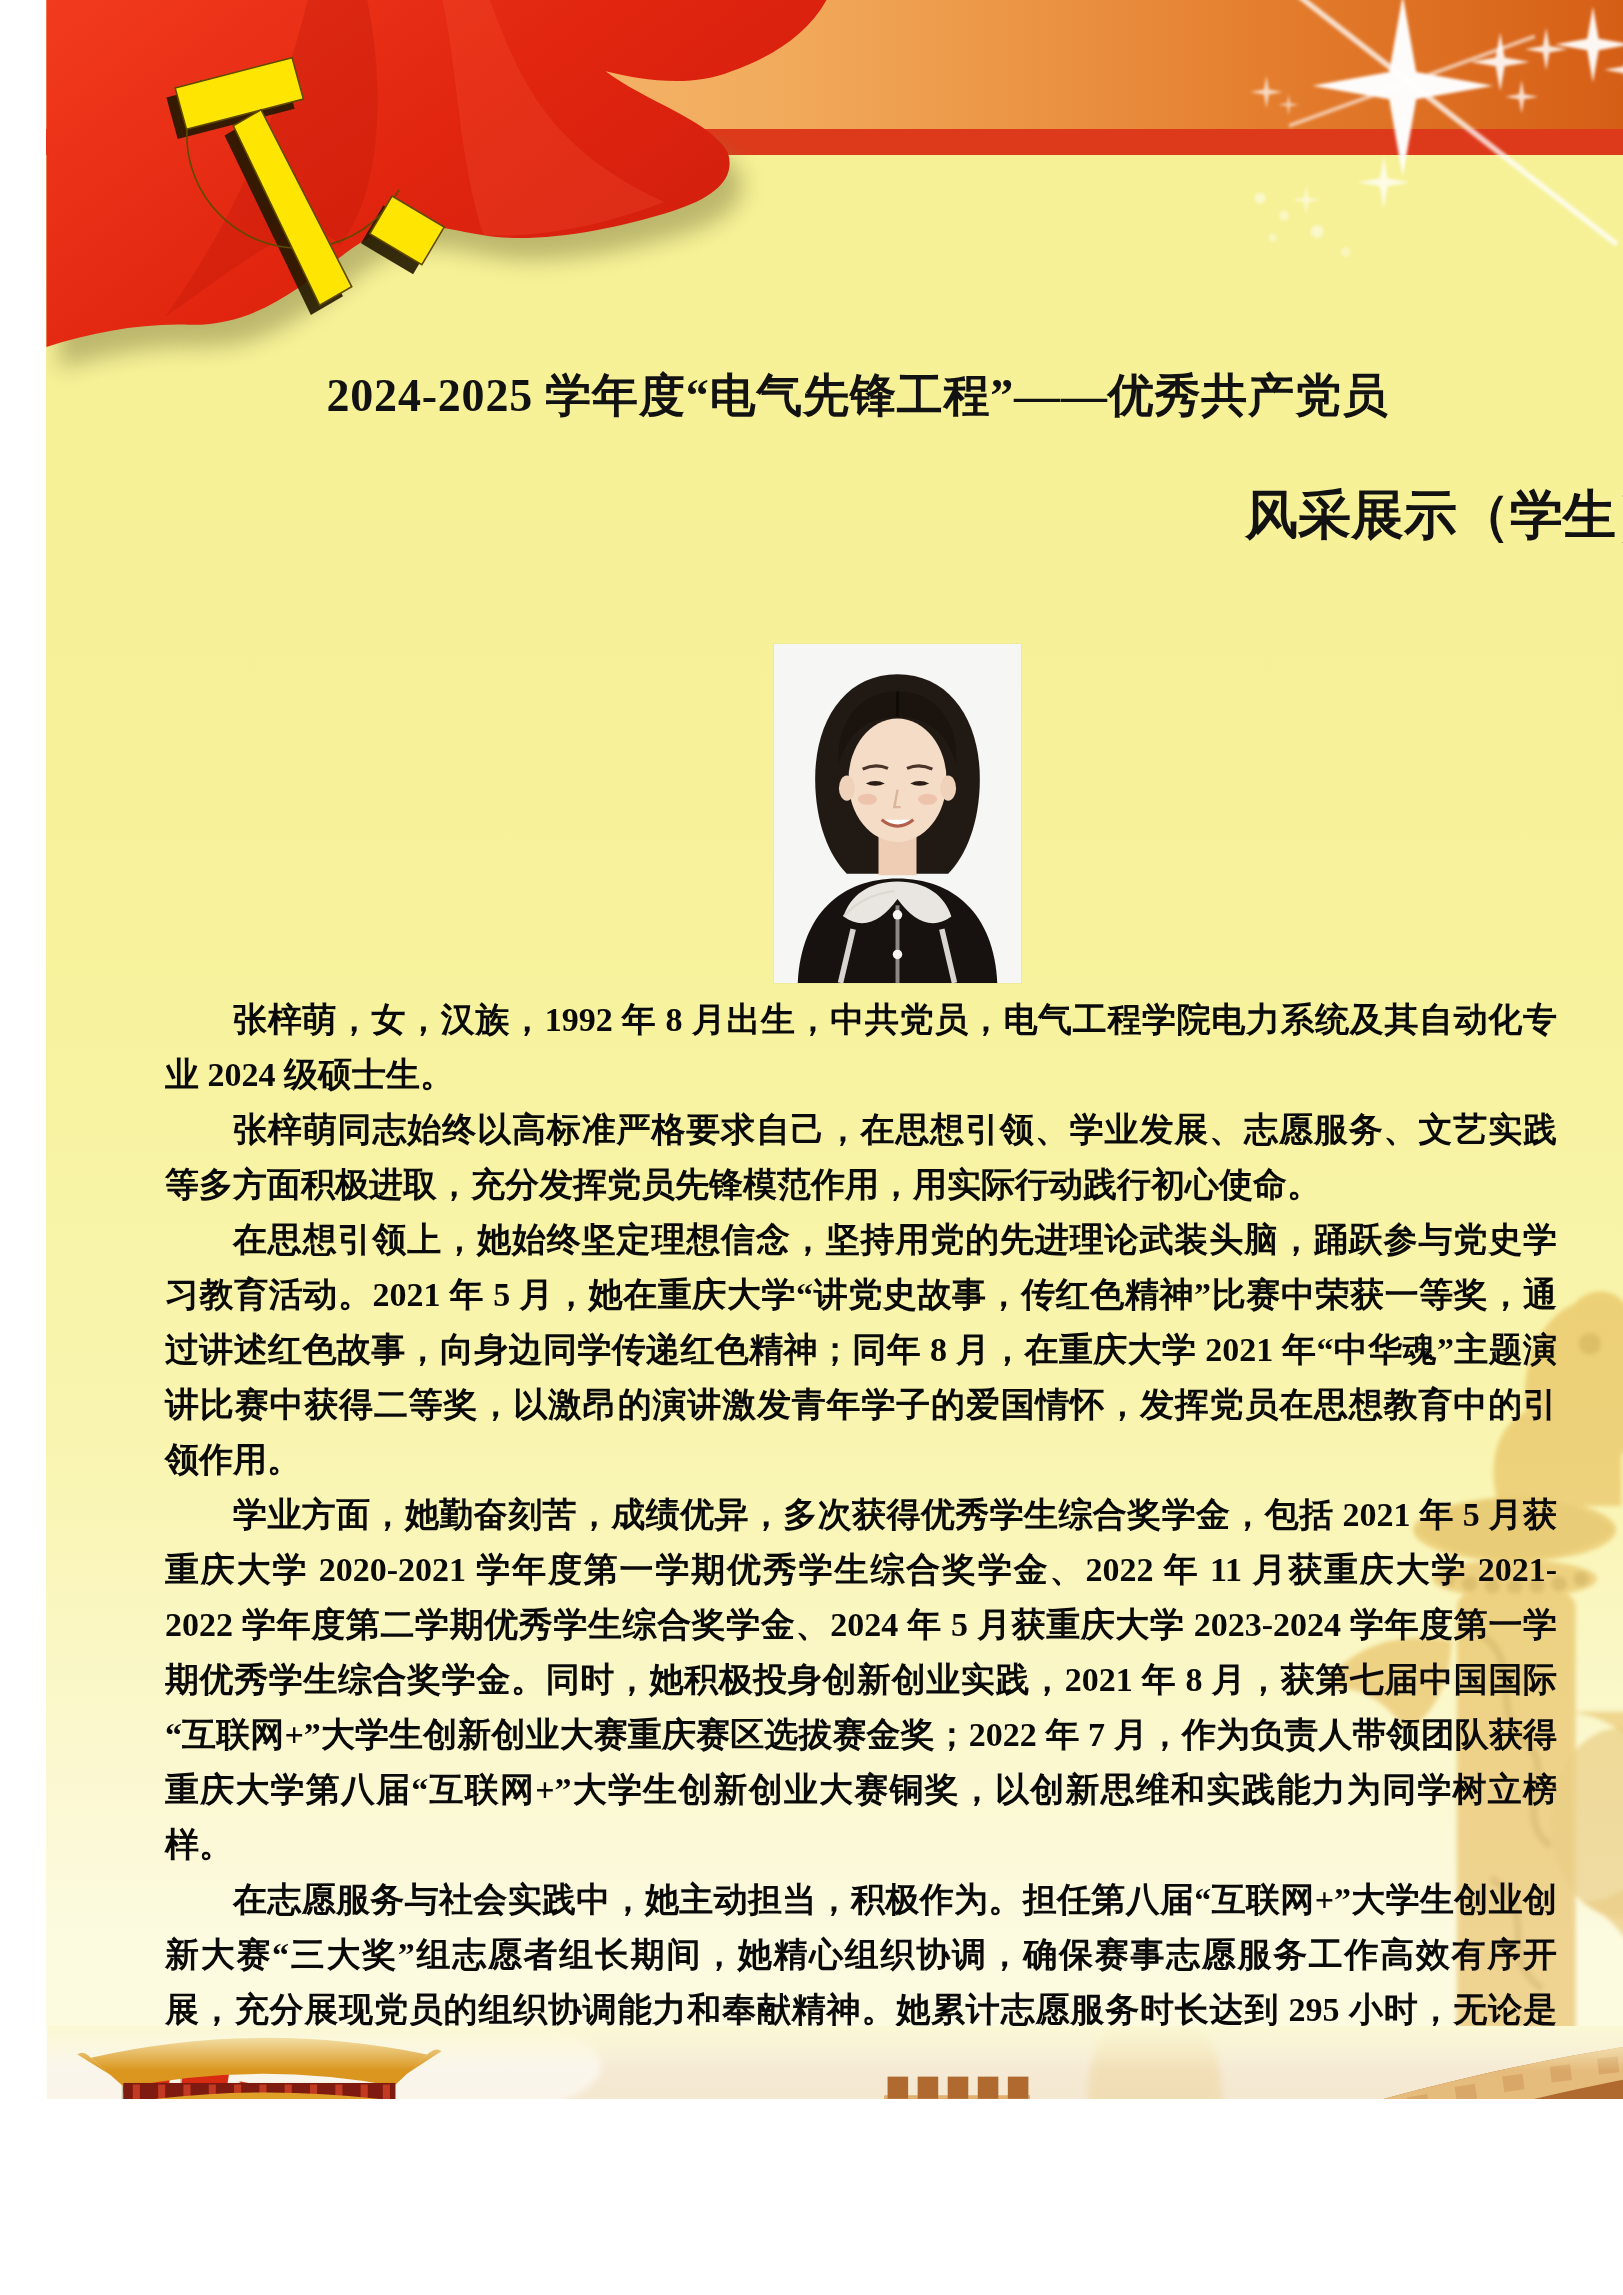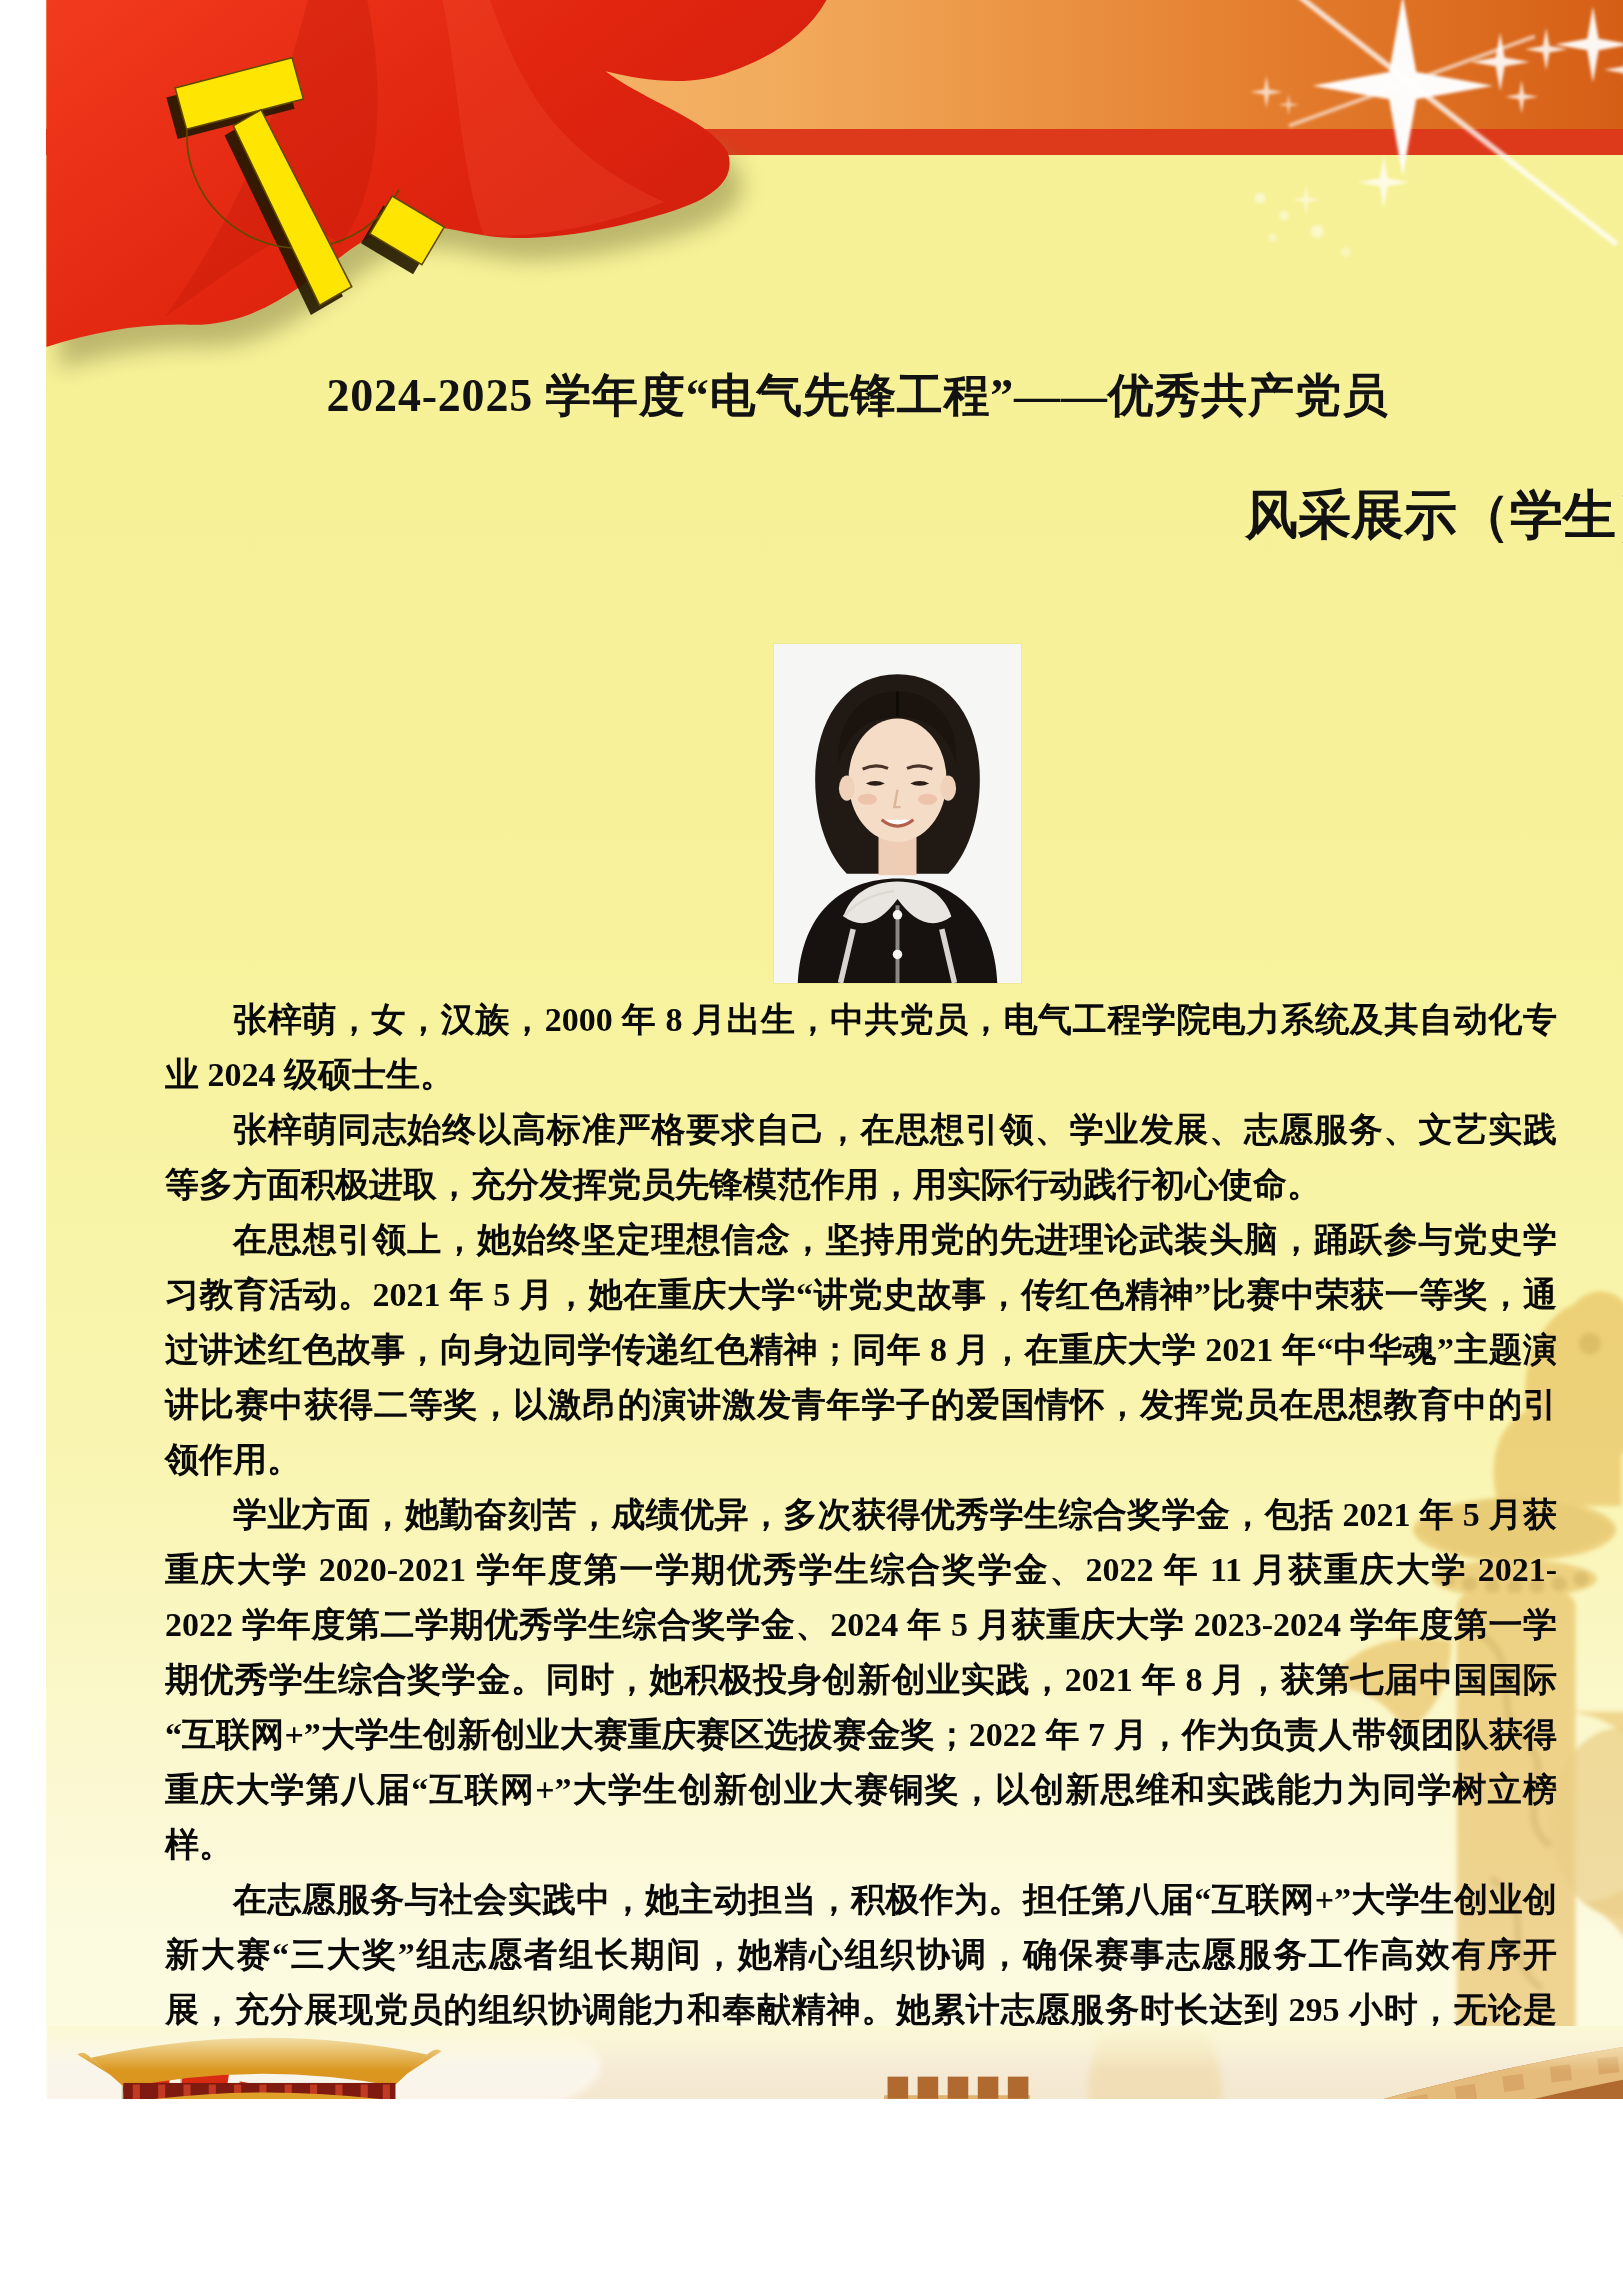--- a/index.html
+++ b/index.html
@@ -200,21 +200,21 @@
 
       <path d="M100,360 L84,428" stroke="#EDEAE4" stroke-width="7" opacity="0.9"></path>
       <path d="M212,360 L228,428" stroke="#EDEAE4" stroke-width="7" opacity="0.9"></path>
       <path d="M156,330 L156,428" stroke="#EDEAE4" stroke-width="5" opacity="0.55"></path>
       <circle cx="156" cy="342" r="6" fill="#F7F5F1"></circle>
       <circle cx="156" cy="392" r="6" fill="#F7F5F1"></circle>
     </svg>
   </div>
 
   <div class="body-text">
-    <p>张梓萌，女，汉族，2000 年 8 月出生，中共党员，电气工程学院电力系统及其自动化专业 2024 级硕士生。</p>
+    <p>张梓萌，女，汉族，1992 年 8 月出生，中共党员，电气工程学院电力系统及其自动化专业 2024 级硕士生。</p>
     <p>张梓萌同志始终以高标准严格要求自己，在思想引领、学业发展、志愿服务、文艺实践等多方面积极进取，充分发挥党员先锋模范作用，用实际行动践行初心使命。</p>
     <p>在思想引领上，她始终坚定理想信念，坚持用党的先进理论武装头脑，踊跃参与党史学习教育活动。2021 年 5 月，她在重庆大学“讲党史故事，传红色精神”比赛中荣获一等奖，通过讲述红色故事，向身边同学传递红色精神；同年 8 月，在重庆大学 2021 年“中华魂”主题演讲比赛中获得二等奖，以激昂的演讲激发青年学子的爱国情怀，发挥党员在思想教育中的引领作用。</p>
     <p>学业方面，她勤奋刻苦，成绩优异，多次获得优秀学生综合奖学金，包括 2021 年 5 月获重庆大学 2020-2021 学年度第一学期优秀学生综合奖学金、2022 年 11 月获重庆大学 2021-2022 学年度第二学期优秀学生综合奖学金、2024 年 5 月获重庆大学 2023-2024 学年度第一学期优秀学生综合奖学金。同时，她积极投身创新创业实践，2021 年 8 月，获第七届中国国际 “互联网+”大学生创新创业大赛重庆赛区选拔赛金奖；2022 年 7 月，作为负责人带领团队获得重庆大学第八届“互联网+”大学生创新创业大赛铜奖，以创新思维和实践能力为同学树立榜样。</p>
     <p>在志愿服务与社会实践中，她主动担当，积极作为。担任第八届“互联网+”大学生创业创新大赛“三大奖”组志愿者组长期间，她精心组织协调，确保赛事志愿服务工作高效有序开展，充分展现党员的组织协调能力和奉献精神。她累计志愿服务时长达到 295 小时，无论是校园内的公益活动，还是社会服务，都能看到她积极参与的身影，用行动传递温暖。</p>
   </div>
 
   <svg class="montage-svg" width="1623" height="269" viewBox="0 0 2048 340">
     <defs>
       <linearGradient id="skyG" x1="0" y1="0" x2="0" y2="1">
         <stop offset="0" stop-color="#F7EEDD"></stop>

